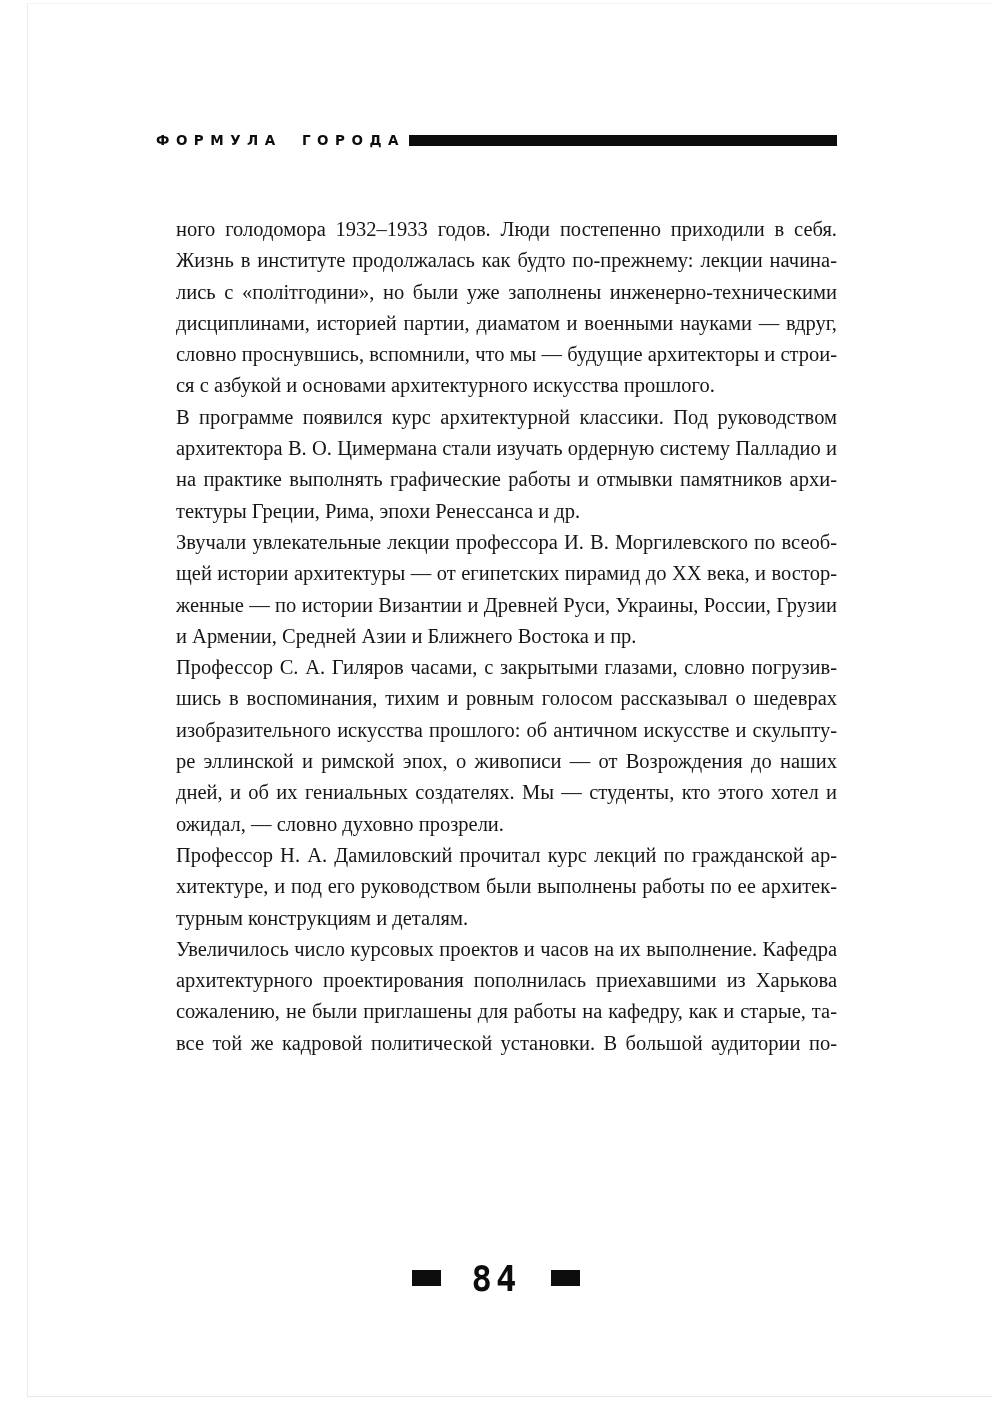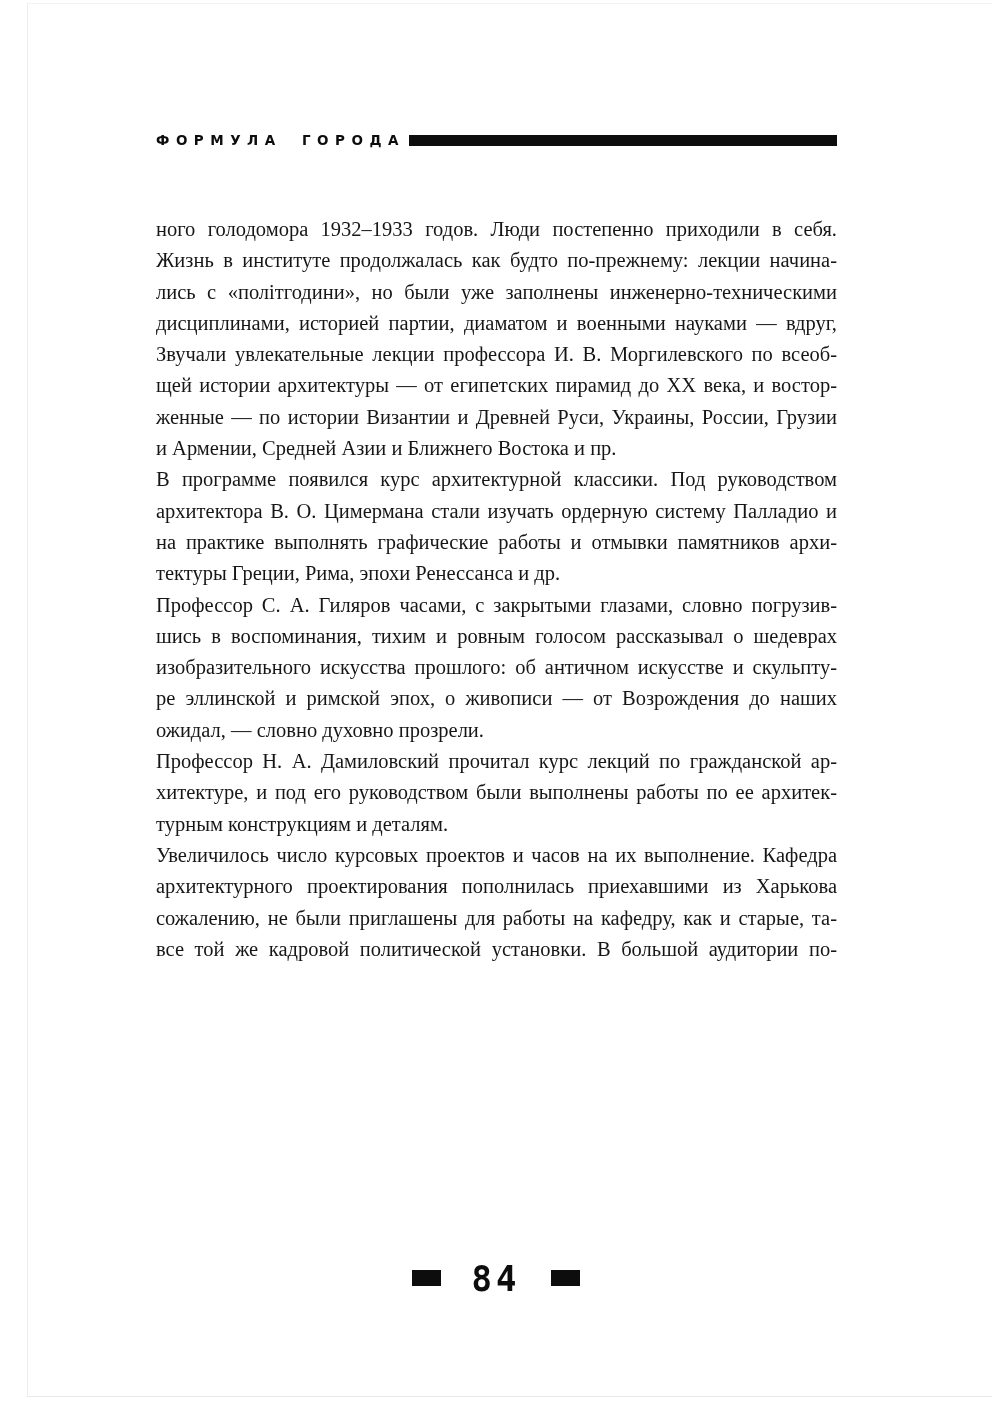--- a/index.html
+++ b/index.html
@@ -49,20 +49,21 @@
     top: 214px;
     width: 681px;
     font-size: 20.5px;
     line-height: 31.3px;
     color: #161616;
   }
   .body-text .line {
     text-align: justify;
     text-align-last: justify;
     white-space: normal;
+    margin-left: 20px;
   }
   .body-text .line.last {
     text-align: left;
     text-align-last: left;
   }
 
   .folio {
     position: absolute;
     left: 0;
     top: 1258px;
@@ -99,38 +100,41 @@
     <span class="title">ФОРМУЛА ГОРОДА</span>
     <span class="rule"></span>
   </div>
 
   <div class="body-text">
       <div>
         <div class="line">ного голодомора 1932–1933 годов. Люди постепенно приходили в себя.</div>
         <div class="line">Жизнь в институте продолжалась как будто по-прежнему: лекции начина-</div>
         <div class="line">лись с «політгодини», но были уже заполнены инженерно-техническими</div>
         <div class="line">дисциплинами, историей партии, диаматом и военными науками — вдруг,</div>
+        <div class="line">словно проснувшись, вспомнили, что мы — будущие архитекторы и строи-</div>
+        <div class="line last">ся с азбукой и основами архитектурного искусства прошлого.</div>
+      </div>
+      <div>
+        <div class="line">В программе появился курс архитектурной классики. Под руководством</div>
+        <div class="line">архитектора В. О. Цимермана стали изучать ордерную систему Палладио и</div>
+        <div class="line">на практике выполнять графические работы и отмывки памятников архи-</div>
+        <div class="line last">тектуры Греции, Рима, эпохи Ренессанса и др.</div>
       </div>
       <div>
         <div class="line">Звучали увлекательные лекции профессора И. В. Моргилевского по всеоб-</div>
         <div class="line">щей истории архитектуры — от египетских пирамид до XX века, и востор-</div>
         <div class="line">женные — по истории Византии и Древней Руси, Украины, России, Грузии</div>
         <div class="line last">и Армении, Средней Азии и Ближнего Востока и пр.</div>
       </div>
       <div>
-        <div class="line">В программе появился курс архитектурной классики. Под руководством</div>
-        <div class="line">архитектора В. О. Цимермана стали изучать ордерную систему Палладио и</div>
-        <div class="line">на практике выполнять графические работы и отмывки памятников архи-</div>
-        <div class="line last">тектуры Греции, Рима, эпохи Ренессанса и др.</div>
-      </div>
-      <div>
         <div class="line">Профессор С. А. Гиляров часами, с закрытыми глазами, словно погрузив-</div>
         <div class="line">шись в воспоминания, тихим и ровным голосом рассказывал о шедеврах</div>
         <div class="line">изобразительного искусства прошлого: об античном искусстве и скульпту-</div>
         <div class="line">ре эллинской и римской эпох, о живописи — от Возрождения до наших</div>
+        <div class="line">дней, и об их гениальных создателях. Мы — студенты, кто этого хотел и</div>
         <div class="line last">ожидал, — словно духовно прозрели.</div>
       </div>
       <div>
         <div class="line">Профессор Н. А. Дамиловский прочитал курс лекций по гражданской ар-</div>
         <div class="line">хитектуре, и под его руководством были выполнены работы по ее архитек-</div>
         <div class="line last">турным конструкциям и деталям.</div>
       </div>
       <div>
         <div class="line">Увеличилось число курсовых проектов и часов на их выполнение. Кафедра</div>
         <div class="line">архитектурного проектирования пополнилась приехавшими из Харькова</div>

